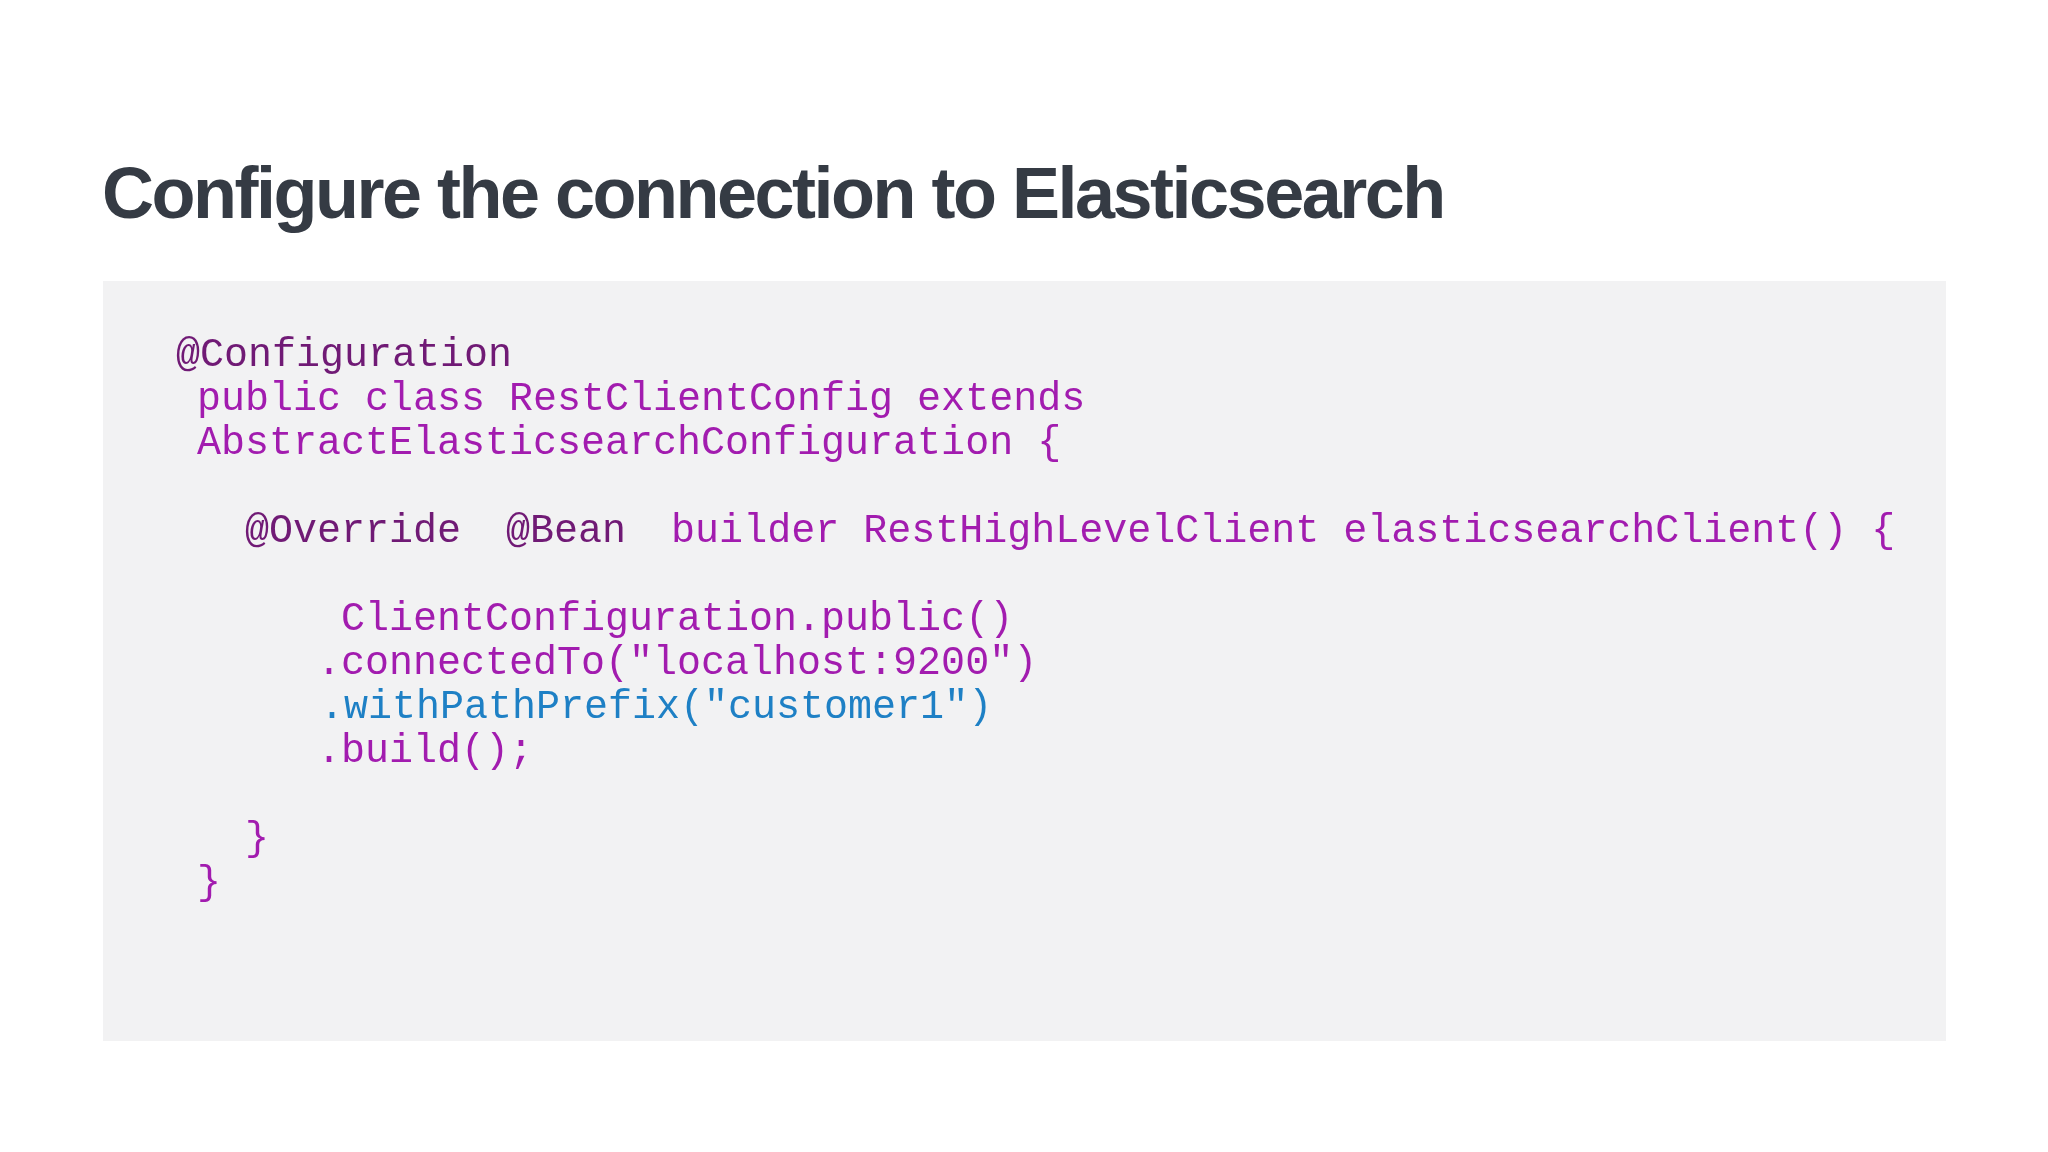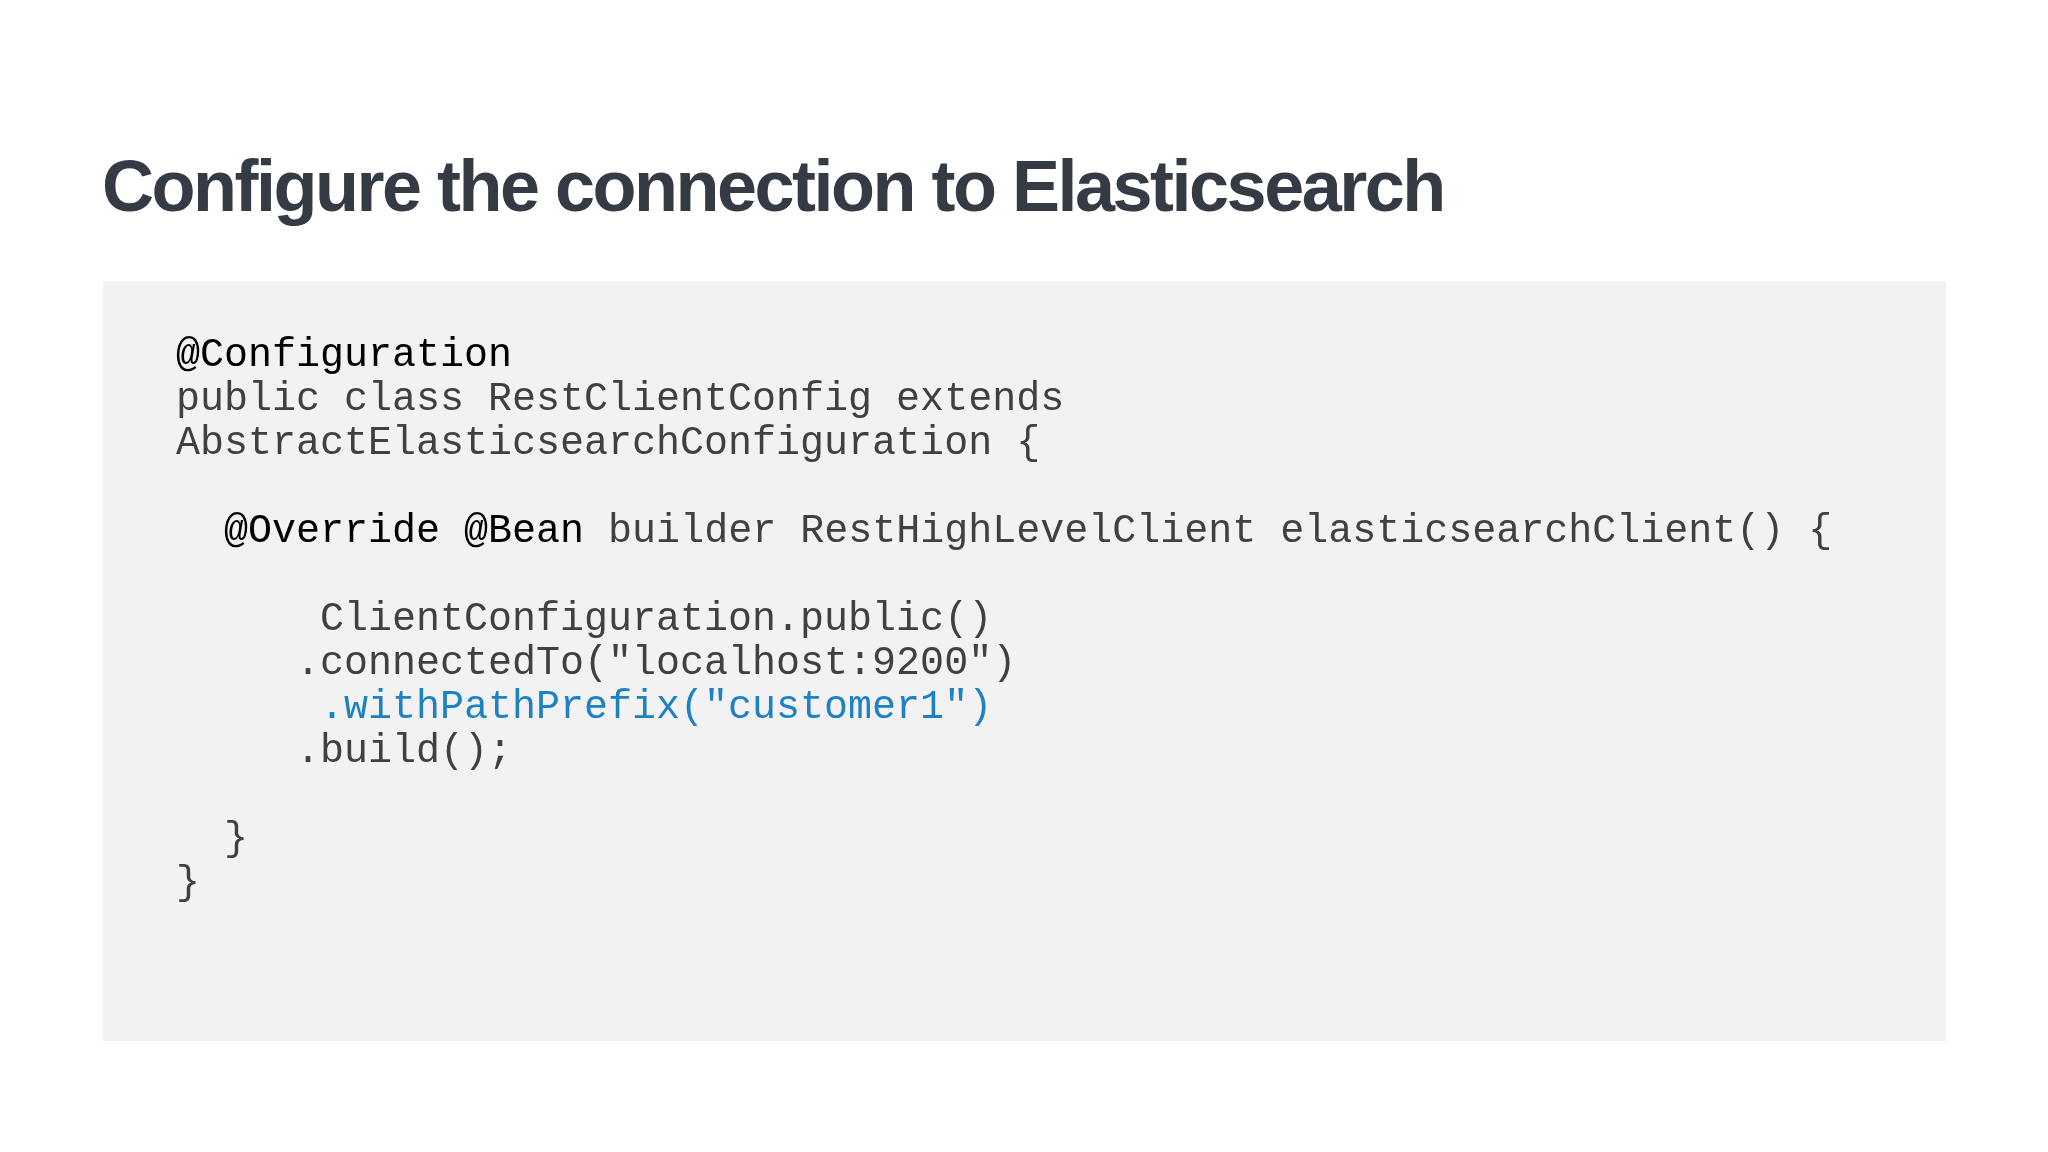--- a/index.html
+++ b/index.html
@@ -13,21 +13,21 @@
   .slide {
     position: relative;
     width: 2048px;
     height: 1152px;
     background: #ffffff;
     font-family: "Liberation Sans", sans-serif;
   }
   .slide-title {
     position: absolute;
     left: 102px;
-    top: 95px;
+    top: 102px;
     font-family: "Liberation Sans", "DejaVu Sans", sans-serif;
     font-weight: bold;
     font-size: 72px;
     line-height: 86px;
     letter-spacing: -2.5px;
     color: #353b44;
     white-space: nowrap;
   }
   .code-block {
     position: absolute;
@@ -40,23 +40,23 @@
     padding: 53px 40px 0 73px;
   }
   .code-line {
     font-family: "Liberation Mono", "DejaVu Sans Mono", monospace;
     font-size: 40px;
     line-height: 44px;
     height: 44px;
     white-space: pre;
     color: #3b3f45;
   }
-  .tok-annotation { color: #000000; }
+  .tok-annotation { color: #701a75; }
   .tok-highlight  { color: #1e80c5; }
-  .tok-plain      { color: #404040; }
+  .tok-plain      { color: #a21caf; margin-left: 21px; }
 </style>
 </head>
 <body>
 
 <div class="slide">
   <h1 class="slide-title">Configure the connection to Elasticsearch</h1>
 
   <div class="code-block">
       <div class="code-line"><span class="tok-annotation">@Configuration</span></div>
       <div class="code-line"><span class="tok-plain">public class RestClientConfig extends</span></div>

